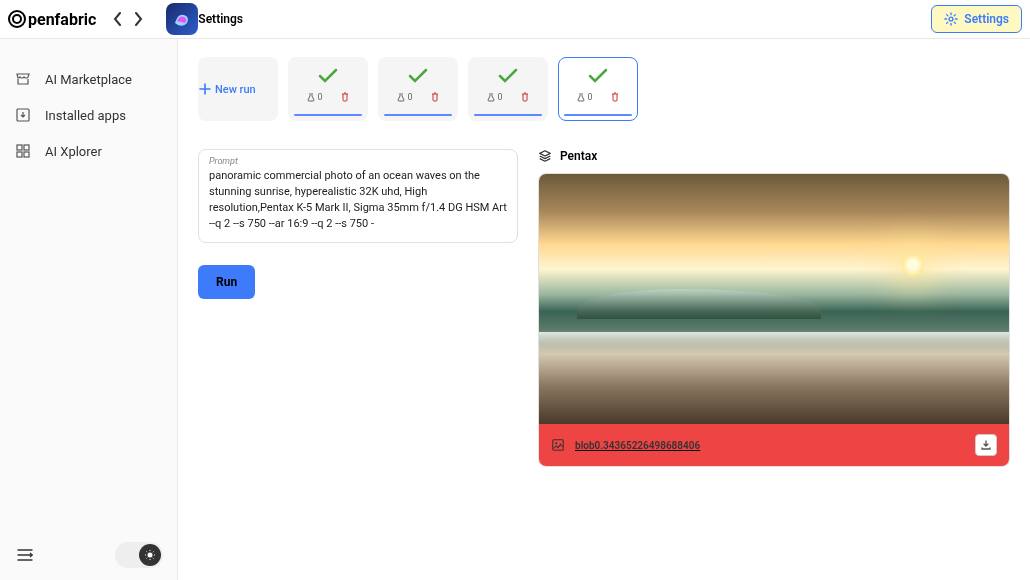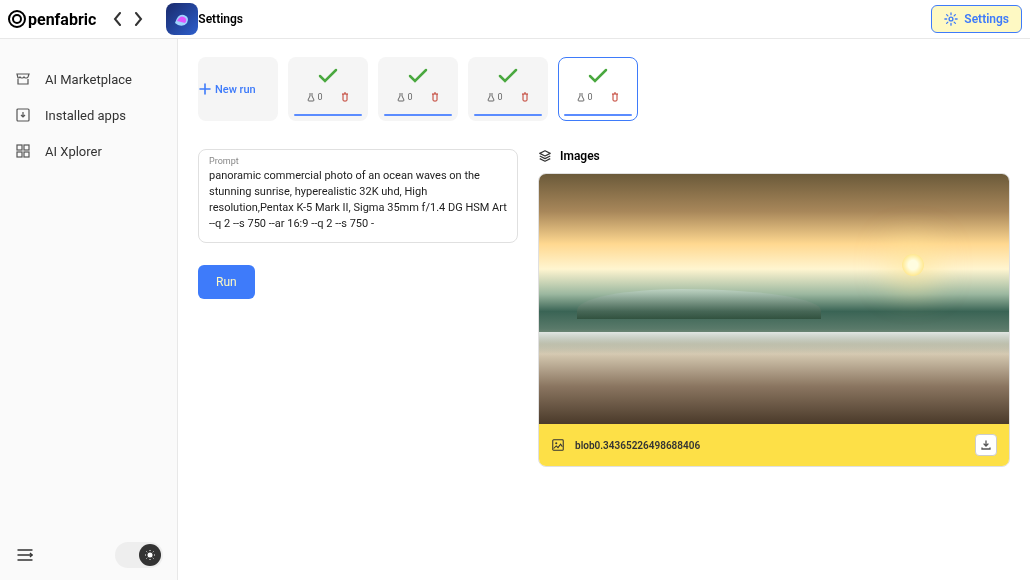--- a/index.html
+++ b/index.html
@@ -29,31 +29,31 @@
 .run-card.new { flex-direction:row; gap:4px; color:#3e7bfa; font-size:11px; font-weight:500; }
 .run-card.selected { border-color:#3e7bfa; background:#fff; }
 .check { color:#4aa83f; font-size:18px; height:24px; display:flex; align-items:center; }
 .run-meta { display:flex; gap:18px; align-items:center; font-size:9px; color:#666; margin-top:4px; }
 .meta-item { display:flex; align-items:center; gap:2px; }
 .trash { color:#c0392b; }
 .progress { position:absolute; bottom:4px; height:2px; width:68px; background:#5b8cff; border-radius:1px; }
 .content-row { display:flex; gap:20px; margin-top:28px; align-items:flex-start; }
 .left-col { width:320px; }
 .prompt-card { border:1px solid #e0e0e0; border-radius:8px; padding:6px 10px 10px; }
-.prompt-label { font-size:9px; color:#888; }
+.prompt-label { font-size:9px; color:#888;font-style:italic; }
 .prompt-text { font-size:11px; color:#222; line-height:1.45; margin-top:2px; }
-.run-btn { margin-top:22px; background:#3e7bfa; color:#fef9c3; border:none; border-radius:6px; padding:10px 18px; font-size:12px; font-weight:400; cursor:pointer; }
+.run-btn { margin-top:22px; background:#3e7bfa; color:#000000; border:none; border-radius:6px; padding:10px 18px; font-size:12px; font-weight:700; cursor:pointer; }
 .right-col { flex:1; }
 .section-header { display:flex; align-items:center; gap:8px; font-size:12px; font-weight:600; margin-bottom:10px; }
 .image-container { border:1px solid #e0e0e0; border-radius:8px; overflow:hidden; }
 .image-view { width:100%; height:250px; background:linear-gradient(to bottom,#6b5a3a 0%,#a8875a 15%,#ffd890 28%,#fff5d0 38%,#9cb8a0 48%,#3a6455 55%,#5a7a6a 62%,#d4c8b0 72%,#8a7560 85%,#4a3a2a 100%); position:relative; }
 .sun { position:absolute; right:18%; top:32%; width:22px; height:22px; background:radial-gradient(circle,#fffde0 30%,#ffe890 70%,transparent); border-radius:50%; box-shadow:0 0 30px 15px rgba(255,230,150,0.5); }
 .wave { position:absolute; left:8%; top:46%; width:52%; height:30px; background:linear-gradient(to bottom,rgba(200,220,210,0.6),rgba(40,70,50,0.7)); border-radius:60% 80% 20% 10%/100% 100% 0 0; }
 .foam { position:absolute; left:0; right:0; top:63%; height:24px; background:linear-gradient(to bottom,rgba(255,255,255,0.8),rgba(230,225,210,0.4),transparent); }
-.image-footer { display:flex; align-items:center; padding:10px 12px; gap:10px; background:#fde047; }
+.image-footer { display:flex; align-items:center; padding:10px 12px; gap:10px; background:#ef4444;text-decoration:underline; }
 .img-name { font-size:10px; color:#333; font-weight:600; flex:1; }
 .download-btn { width:22px; height:22px; border:1px solid #ccc; border-radius:4px; display:flex; align-items:center; justify-content:center; cursor:pointer; background:#fff; }
 svg { display:block; }
 </style>
 </head>
 <body>
 
 <div class="header">
   <div class="logo">
     <span class="logo-circle"></span>
@@ -242,21 +242,21 @@
           <div class="prompt-text">panoramic commercial photo of an ocean waves on the stunning sunrise, hyperealistic 32K uhd, High resolution,Pentax K-5 Mark II, Sigma 35mm f/1.4 DG HSM Art --q 2 --s 750 --ar 16:9 --q 2 --s 750 -</div>
         </div>
         <button class="run-btn">Run</button>
       </div>
 
       <div class="right-col">
         <div class="section-header">
           <svg width="14" height="14" viewBox="0 0 16 16">
               <path d="M8 2L2 5l6 3 6-3-6-3zM2 8l6 3 6-3M2 11l6 3 6-3" stroke="#333" stroke-width="1.3" fill="none" stroke-linejoin="round"></path>
             </svg>
-          <span>Images</span>
+          <span>Pentax</span>
         </div>
         <div class="image-container">
           <div class="image-view">
             <div class="sun"></div>
             <div class="wave"></div>
             <div class="foam"></div>
           </div>
           <div class="image-footer">
             <svg width="14" height="14" viewBox="0 0 16 16">
                 <rect x="2" y="2" width="12" height="12" stroke="#333" stroke-width="1.2" fill="none" rx="1"></rect>

